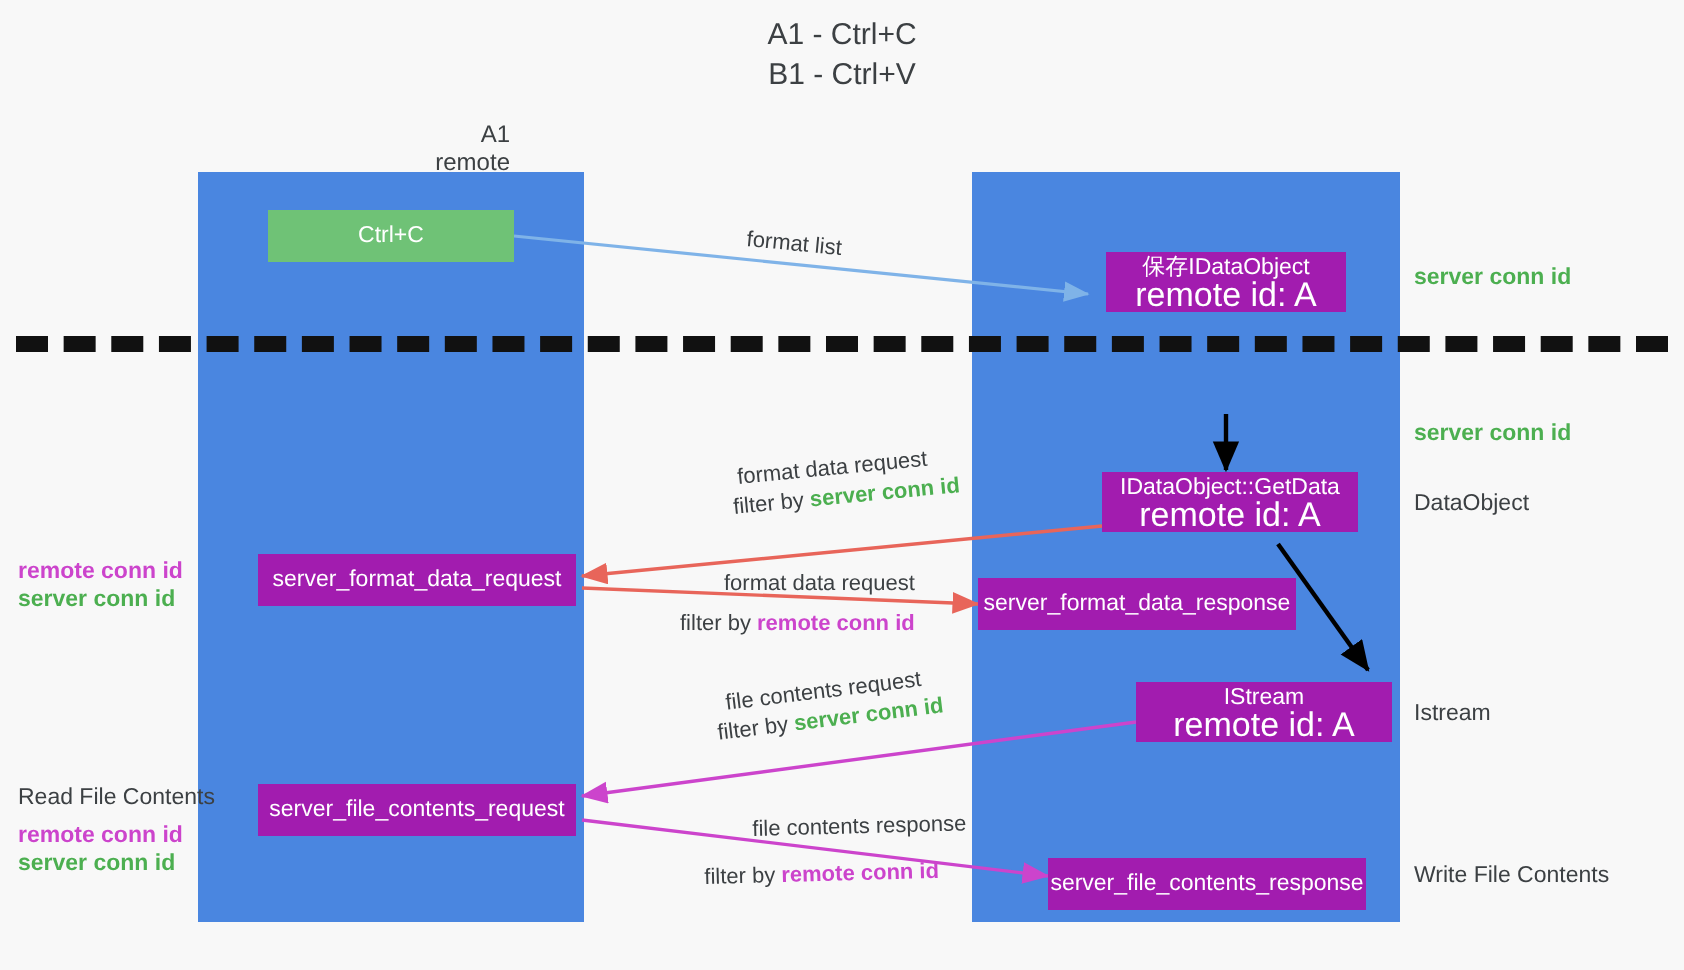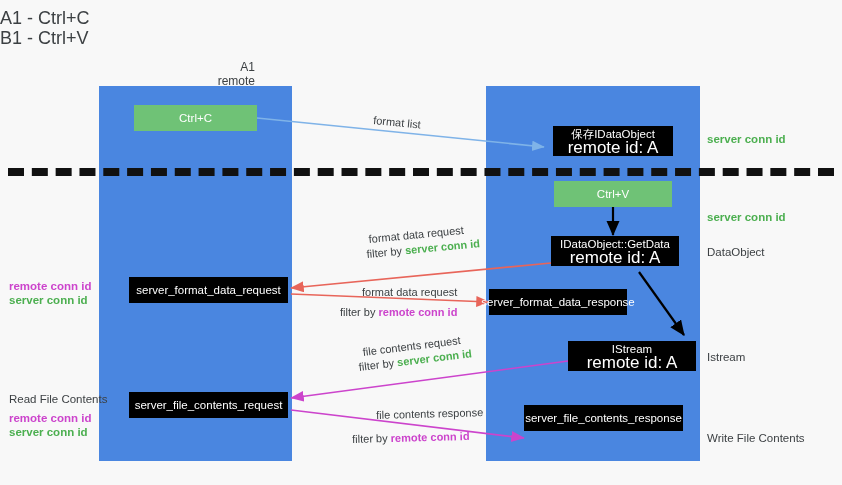--- a/index.html
+++ b/index.html
@@ -7,22 +7,22 @@
     width:842px;height:485px;
     background:#f8f8f8;
     font-family:"Liberation Sans","DejaVu Sans",sans-serif;
     position:relative;overflow:hidden;
     -webkit-font-smoothing:antialiased;
   }
   #stage{position:absolute;left:0;top:0;width:842px;height:485px;}
 
   
   .title{
-    position:absolute;left:0;top:8px;width:842px;text-align:left;
-    font-size:18px;color:#3c4043;line-height:20px;
+    position:absolute;left:0;top:8px;width:842px;text-align:center;
+    font-size:15px;color:#3c4043;line-height:20px;
   }
 
   
   .colhead{
     position:absolute;text-align:right;font-size:12px;color:#3c4043;
     line-height:14px;
   }
 
   
   .lane{position:absolute;background:#4a86e0;}
@@ -33,21 +33,21 @@
     border-top:8px dashed #111111;
   }
 
   
   .box{
     position:absolute;box-sizing:border-box;
     display:flex;flex-direction:column;align-items:center;justify-content:center;
     color:#ffffff;font-size:11.5px;line-height:14px;text-align:center;
   }
   .box.green{background:#6fc276;}
-  .box.orange{background:#000000;}
+  .box.orange{background:#a21caf;}
   .box .l2{font-size:17px;}
 
   
   .sidelabel{position:absolute;font-size:11.5px;line-height:14px;color:#3c4043;}
   .green-txt{color:#4caf50;font-weight:bold;}
   .magenta-txt{color:#cc44cc;font-weight:bold;}
 
   
   .edgelabel{
     position:absolute;font-size:11px;line-height:15px;color:#3c4043;
@@ -114,47 +114,44 @@
 
   <div class="box green" style="left:134px;top:105px;width:123px;height:26px;">
     <div>Ctrl+C</div>
   </div>
 
   <div class="box orange" style="left:553px;top:126px;width:120px;height:30px;">
     <div>保存IDataObject</div>
     <div class="l2">remote id: A</div>
   </div>
 
-  <div class="box green" style="left:554px;top:181px;width:118px;height:26px;">
-    <div>Ctrl+V</div>
-  </div>
 
   <div class="box orange" style="left:551px;top:236px;width:128px;height:30px;">
     <div>IDataObject::GetData</div>
     <div class="l2">remote id: A</div>
   </div>
 
   <div class="box orange" style="left:129px;top:277px;width:159px;height:26px;">
     <div>server_format_data_request</div>
   </div>
 
-  <div class="box orange" style="left:489px;top:289px;width:138px;height:26px;">
+  <div class="box orange" style="left:489px;top:289px;width:159px;height:26px;">
     <div>server_format_data_response</div>
   </div>
 
   <div class="box orange" style="left:568px;top:341px;width:128px;height:30px;">
     <div>IStream</div>
     <div class="l2">remote id: A</div>
   </div>
 
   <div class="box orange" style="left:129px;top:392px;width:159px;height:26px;">
     <div>server_file_contents_request</div>
   </div>
 
-  <div class="box orange" style="left:524px;top:405px;width:159px;height:26px;">
+  <div class="box orange" style="left:524px;top:429px;width:159px;height:26px;">
     <div>server_file_contents_response</div>
   </div>
 
   <div class="sidelabel green-txt" style="left:707px;top:132px;">server conn id</div>
 
   <div class="sidelabel green-txt" style="left:707px;top:210px;">server conn id</div>
 
   <div class="sidelabel" style="left:707px;top:245px;">DataObject</div>
 
   <div class="sidelabel" style="left:707px;top:350px;">Istream</div>

